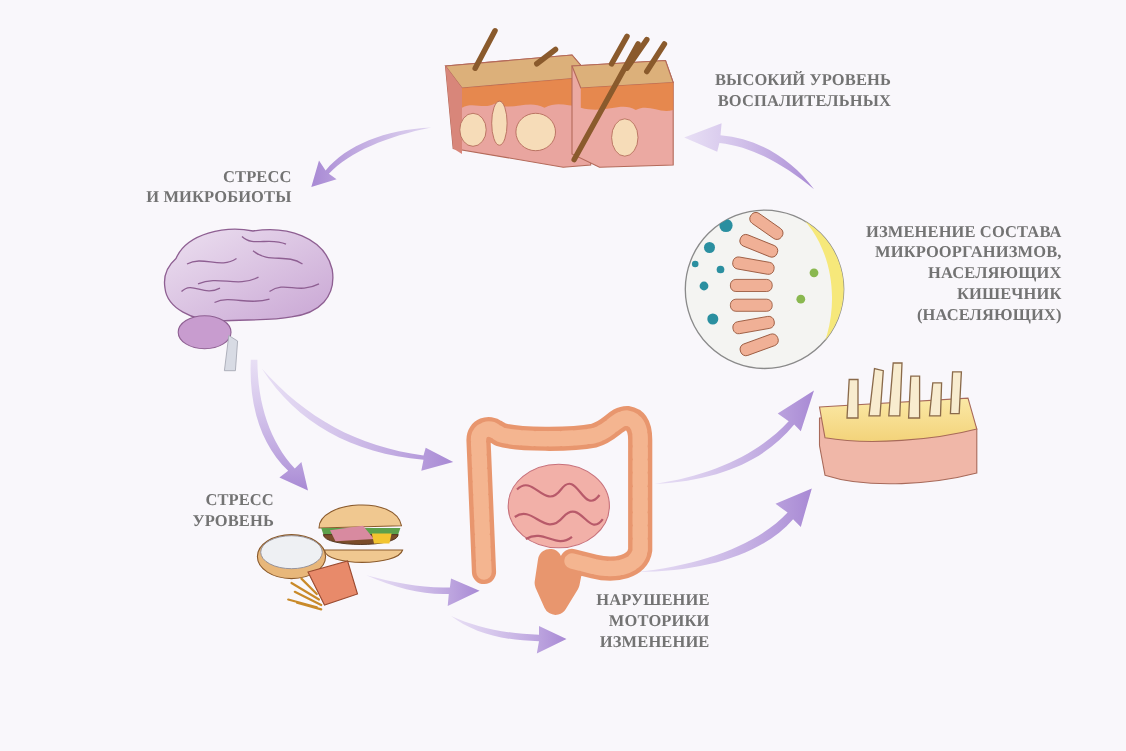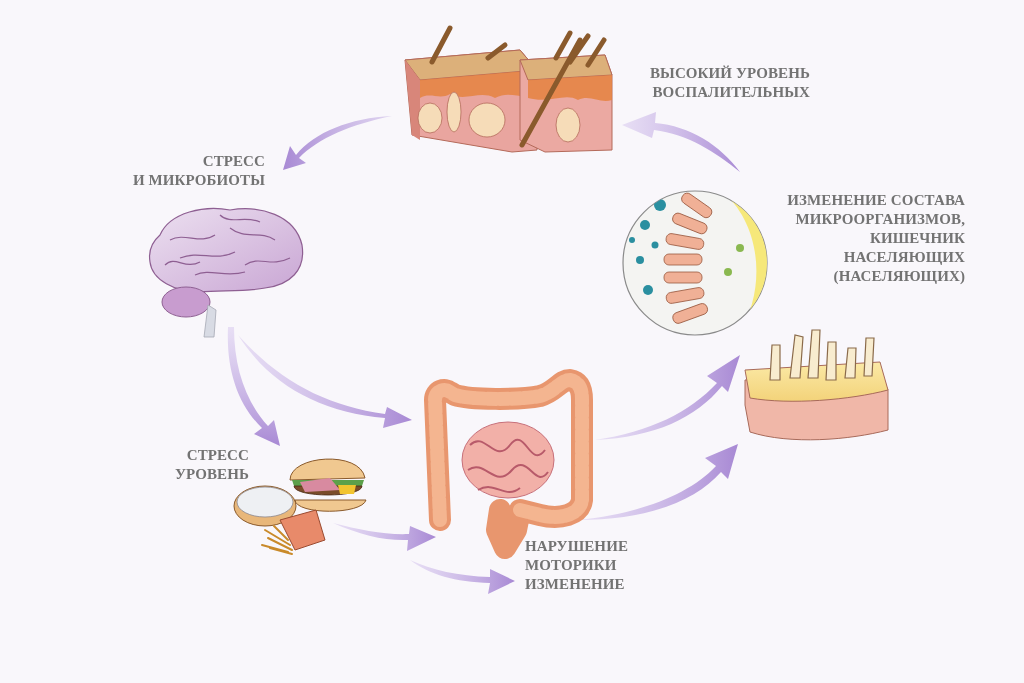--- a/index.html
+++ b/index.html
@@ -15,21 +15,21 @@
       font-family: Liberation Serif, serif;
       font-weight: 700;
       font-size: 15px;
       line-height: 19px;
       color: #737373;
       letter-spacing: 0.1px;
       white-space: nowrap;
     }
     .label .line { display: block; }
     .right { text-align: right; }
-    .center { text-align: left; }
+    .center { text-align: right; }
   </style>
 </head>
 <body>
 
 <svg id="stage" width="1024" height="683" viewBox="0 0 1024 683">
   <defs>
     <linearGradient id="arrowGradL" x1="1" y1="0" x2="0" y2="0">
       <stop offset="0" stop-color="#c9b6e6" stop-opacity="0.55"></stop>
       <stop offset="1" stop-color="#a889d4"></stop>
     </linearGradient>
@@ -212,19 +212,19 @@
   <span class="line">СТРЕСС</span>
   <span class="line">УРОВЕНЬ</span>
 </div>
 
 <div class="label center" style="left:525px; top:537px; width:120px;">
   <span class="line">НАРУШЕНИЕ</span>
   <span class="line">МОТОРИКИ</span>
   <span class="line">ИЗМЕНЕНИЕ</span>
 </div>
 
-<div class="label right" style="left:760px; top:191px; width:205px;">
+<div class="label right" style="left:760px; top:202px; width:205px;">
   <span class="line">ИЗМЕНЕНИЕ СОСТАВА</span>
   <span class="line">МИКРООРГАНИЗМОВ,</span>
+  <span class="line">НАСЕЛЯЮЩИХ</span>
   <span class="line">КИШЕЧНИК</span>
-  <span class="line">НАСЕЛЯЮЩИХ</span>
   <span class="line">(НАСЕЛЯЮЩИХ)</span>
 </div>
 
 </body></html>

